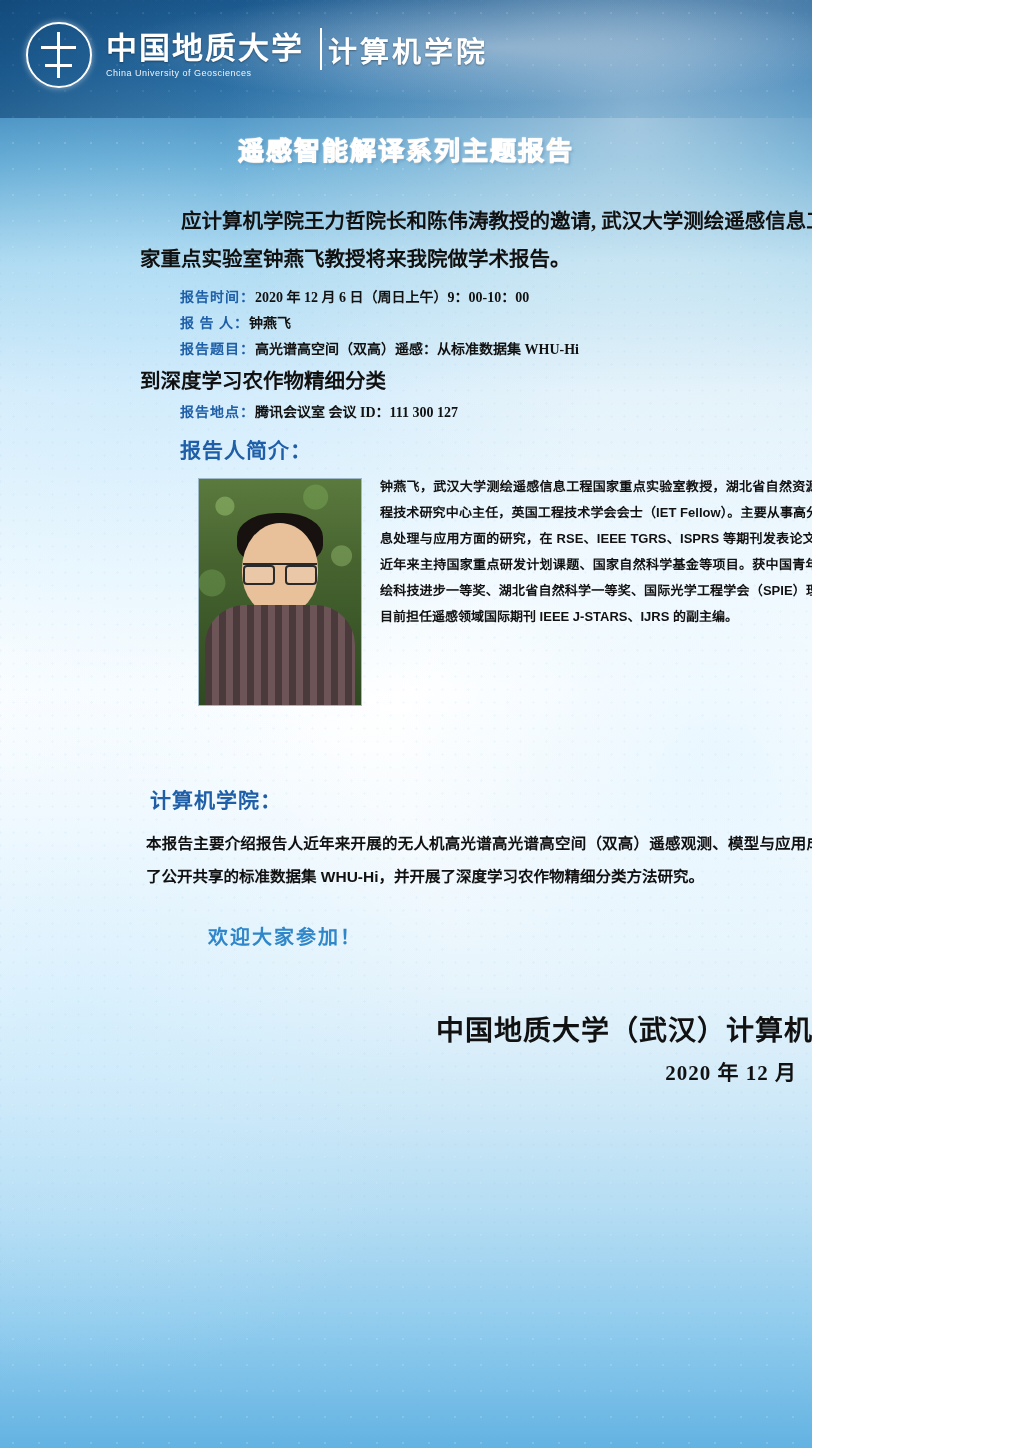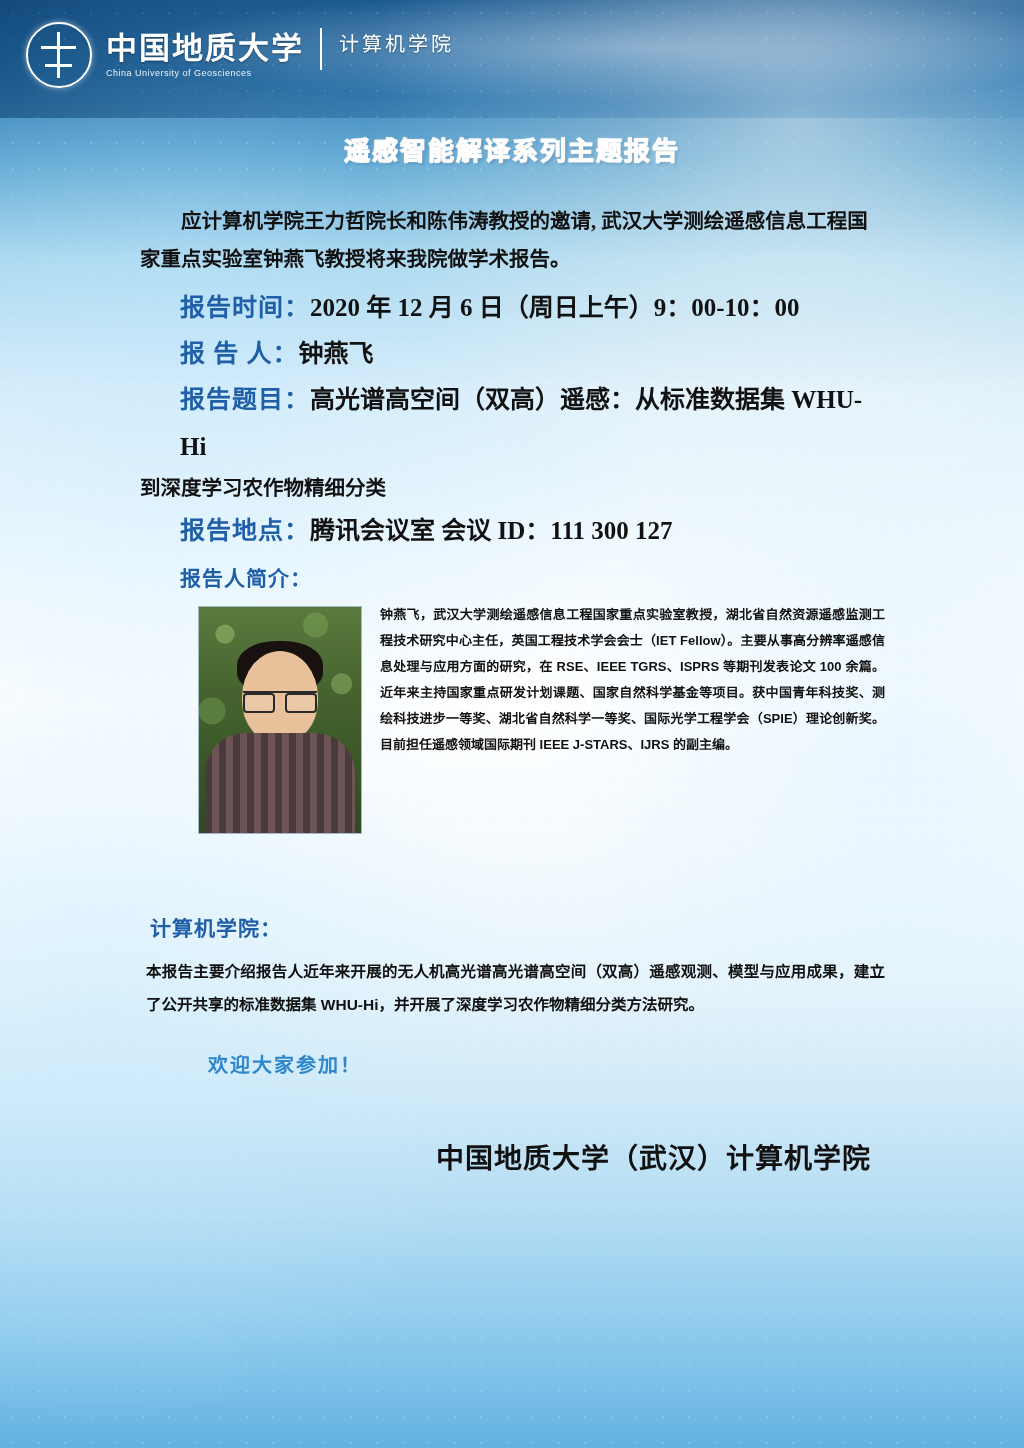--- a/index.html
+++ b/index.html
@@ -2,21 +2,21 @@
 <html lang="zh-CN"><head>
 <meta charset="utf-8">
 <style>
   html, body {
     margin: 0;
     padding: 0;
     background: #ffffff;
   }
   #poster {
     position: relative;
-    width: 1024px;
+    width: 812px;
     height: 1448px;
     overflow: hidden;
     font-family: "Liberation Sans", "DejaVu Sans", sans-serif;
     background:
       radial-gradient(circle at 78% 8%, rgba(255,255,255,0.55) 0%, rgba(255,255,255,0) 28%),
       radial-gradient(circle at 18% 22%, rgba(190,230,255,0.45) 0%, rgba(190,230,255,0) 35%),
       radial-gradient(circle at 88% 52%, rgba(215,240,255,0.5) 0%, rgba(215,240,255,0) 30%),
       radial-gradient(circle at 10% 70%, rgba(200,235,255,0.4) 0%, rgba(200,235,255,0) 30%),
       linear-gradient(180deg,
         #0e4d86 0%,
@@ -93,24 +93,24 @@
     text-shadow: 0 1px 2px rgba(0,0,0,0.35);
   }
   .logo-en {
     font-size: 9px;
     letter-spacing: 0.5px;
     margin-top: 5px;
     opacity: 0.92;
   }
   .logo-div {
     color: #ffffff;
-    font-size: 20px;
-    font-weight: normal;
+    font-size: 29px;
+    font-weight: bold;
     letter-spacing: 3px;
-    margin-left: 17px;
+    margin-left: 6px;
     font-family: "Liberation Serif", "DejaVu Serif", serif;
     text-shadow: 0 1px 2px rgba(0,0,0,0.35);
     align-self: flex-start;
     margin-top: 6px;
   }
   .logo-bar {
     width: 2px;
     height: 42px;
     background: #ffffff;
     margin-left: 16px;
@@ -148,21 +148,21 @@
   }
   .intro {
     font-size: 20.5px;
     line-height: 1.85;
     text-indent: 2em;
     font-weight: bold;
     color: #111111;
     margin: 0 0 6px 0;
   }
   .field-row {
-    font-size: 25px;
+    font-size: 14px;
     line-height: 1.85;
     margin: 0;
     padding-left: 40px;
   }
   .field-label {
     color: #1f5fa8;
     font-weight: bold;
     letter-spacing: 1px;
   }
   .field-value {
@@ -380,16 +380,17 @@
       <div class="bio-clear"></div>
     </div>
 
     <div class="abstract-label">计算机学院：</div>
     <p class="abstract-text">本报告主要介绍报告人近年来开展的无人机高光谱高光谱高空间（双高）遥感观测、模型与应用成果，建立了公开共享的标准数据集 WHU-Hi，并开展了深度学习农作物精细分类方法研究。</p>
 
     <div class="welcome">欢迎大家参加！</div>
 
     <div class="signature">
       <div class="sig-org">中国地质大学（武汉）计算机学院</div>
+      <div class="sig-date">2020 年 12 月</div>
     </div>
 
   </div>
 </div>
 
 </body></html>

